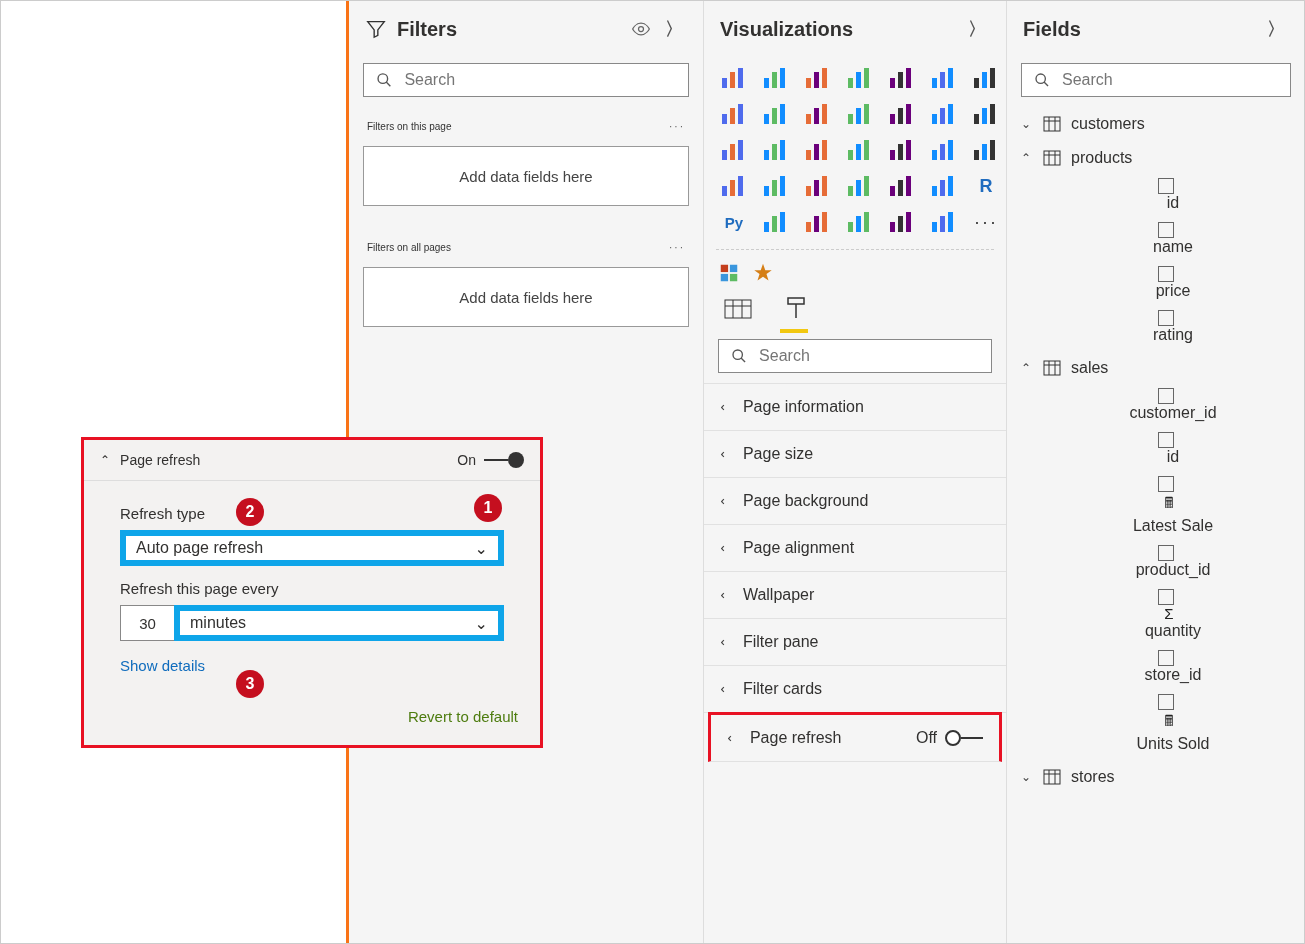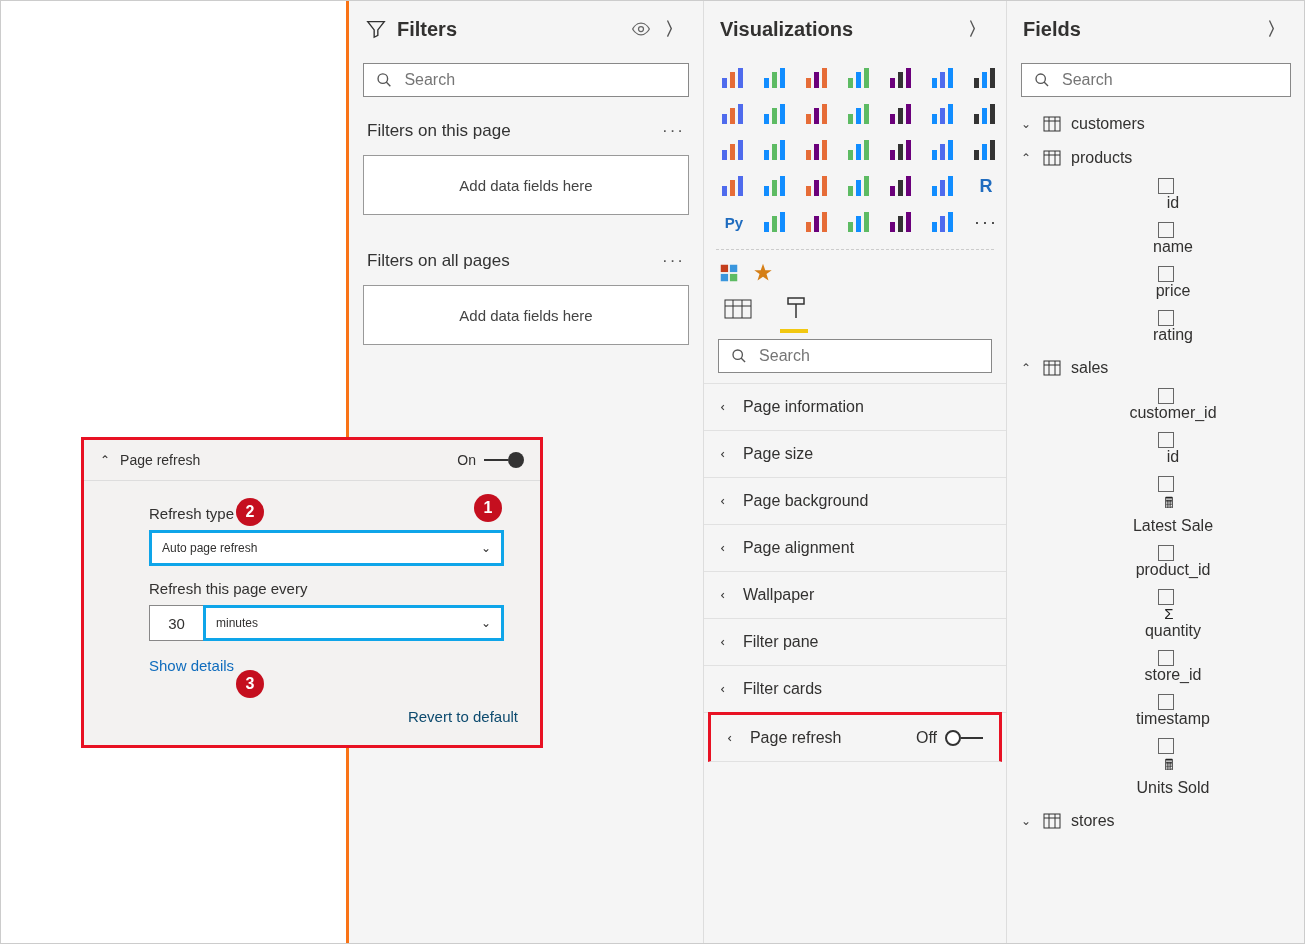--- a/index.html
+++ b/index.html
@@ -71,21 +71,21 @@
   font-size: 16px;
   width: 100%;
   background: transparent;
 }
 .search-box .mag { margin-right: 10px; color: #555; }
 .filter-section-label {
   display: flex;
   align-items: center;
   justify-content: space-between;
   padding: 14px 18px 10px;
-  font-size: 17px;
+  font-size: 10px;
   color: #333;
 }
 .dots { color: #555; cursor: pointer; letter-spacing: 2px; }
 .drop-box {
   margin: 4px 14px 22px;
   border: 1px solid #999;
   background: #fff;
   height: 60px;
   display: flex;
   align-items: center;
@@ -198,47 +198,47 @@
 }
 .callout-header .chev { margin-right:10px; font-size:12px; }
 .callout-header .spacer { flex:1; }
 .toggle-on {
   display: inline-flex;
   align-items: center;
   margin-left: 8px;
 }
 .toggle-on .track { width: 24px; height:2px; background:#333; }
 .toggle-on .knob { width:16px; height:16px; border-radius:50%; background:#333; }
-.callout-body { padding: 10px 36px 4px; margin-left: 29px; }
+.callout-body { padding: 10px 36px 4px; }
 .callout-body .label { font-size:15px; margin:14px 0 8px; }
 .select {
-  border: 3px solid #0ea5e9;
+  border: 6px solid #0ea5e9;
   background:#fff;
   height: 36px;
   display:flex;
   align-items:center;
   padding: 0 10px;
-  font-size:12px;
+  font-size:16px;
   justify-content: space-between;
 }
 .interval-row { display:flex; gap:0; }
 .interval-row .num {
   width:54px; border:1px solid #888; border-right:none; background:#fff; height:36px;
   display:flex; align-items:center; justify-content:center; font-size:15px;
 }
 .interval-row .unit { flex:1; }
 .show-details {
   color: #0f6cbd;
   font-size:15px;
   margin-top:16px;
   cursor:pointer;
 }
 .revert {
   text-align: right;
-  color:#0c4a6e;
+  color:#4d7c0f;
   font-size:15px;
   padding: 30px 22px 4px;
   cursor:pointer;
 }
 .badge {
   position:absolute;
   width:28px; height:28px;
   background:#c50f1f;
   color:#fff;
   border-radius:50%;
@@ -701,25 +701,20 @@
           <span class="fx">Σ</span>
           <span>quantity</span>
         </div>
         <div class="field-item">
           <span class="chk"></span>
           <span class="fx"></span>
           <span>store_id</span>
         </div>
         <div class="field-item">
           <span class="chk"></span>
-          <span class="fx"></span>
-          <span>timestamp</span>
-        </div>
-        <div class="field-item">
-          <span class="chk"></span>
           <span class="fx">🖩</span>
           <span>Units Sold</span>
         </div>
       </div>
       <div class="field-group">
         <div class="field-group-header">
           <span class="chev chev-sym">⌄</span>
           <svg class="table-ico" width="18" height="16" viewBox="0 0 18 16" fill="none" stroke="#333" stroke-width="1">
             <rect x="1" y="1" width="16" height="14"></rect>
             <line x1="1" y1="5" x2="17" y2="5"></line>

